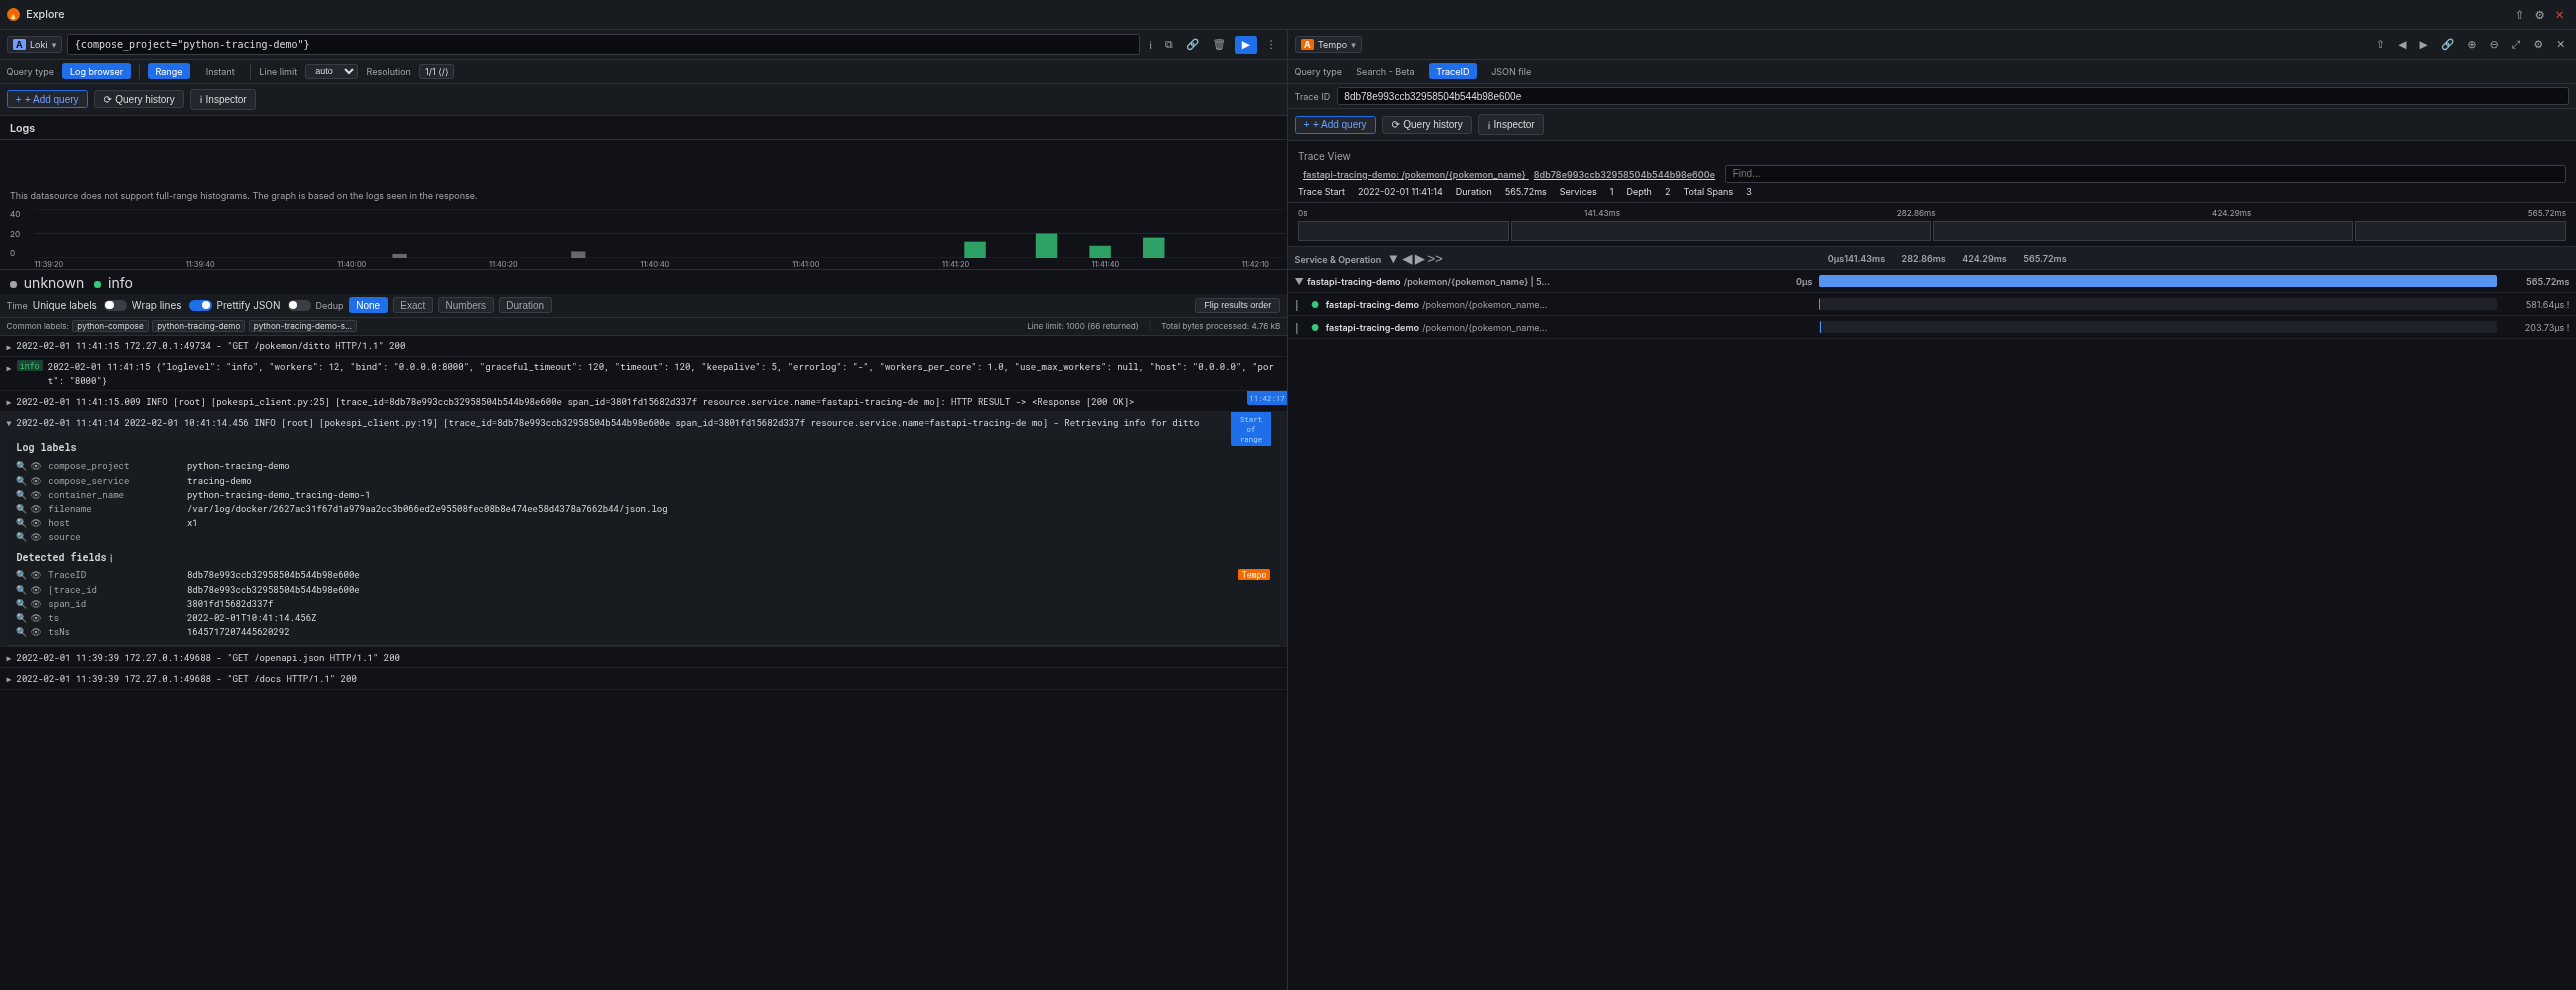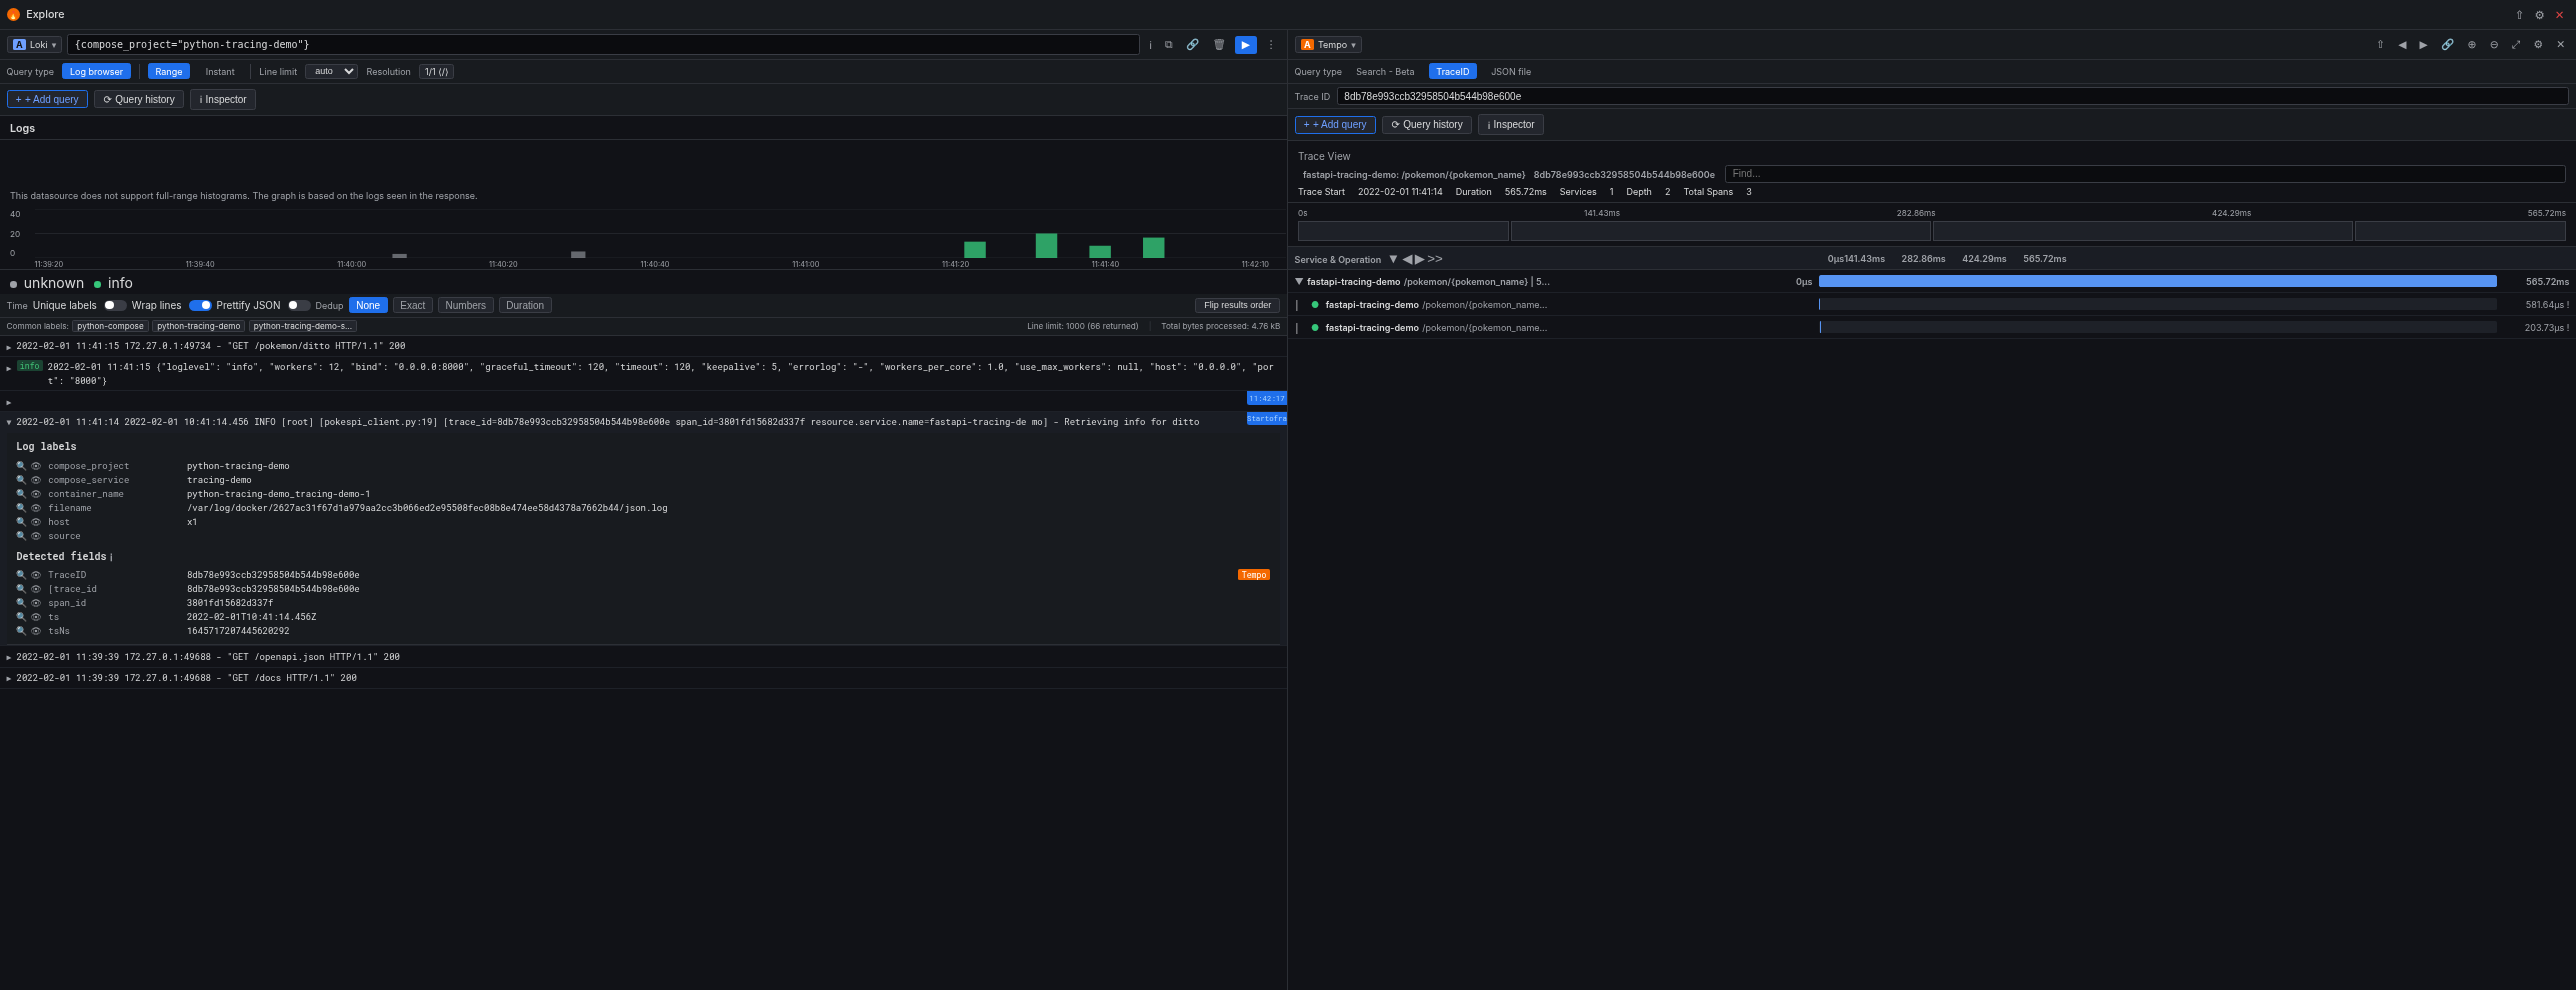--- a/index.html
+++ b/index.html
@@ -474,20 +474,21 @@
       background: #111217;
     }
     .trace-header {
       padding: 8.2px 10px 5px;
       border-bottom: 0.8px solid #2c2f35;
     }
     .trace-title {
       font-size: 11.5px;
       font-weight: 600;
       color: #d8d9da;
+      text-decoration: underline;
     }
     .trace-title span {
       color: #9fa2a8;
       font-size: 9px;
       margin-left: 5px;
     }
     .trace-meta {
       display: flex;
       gap: 13px;
       margin-top: 3.3px;
@@ -744,28 +745,29 @@
         </div>
 
         <div class="log-entry">
           <span class="log-expand">▶</span>
           <span class="log-level-badge">info</span>
           <span class="log-text">2022-02-01 11:41:15 {"loglevel": "info", "workers": 12, "bind": "0.0.0.0:8000", "graceful_timeout": 120, "timeout": 120, "keepalive": 5, "errorlog": "-", "workers_per_core": 1.0, "use_max_workers": null, "host": "0.0.0.0", "port": "8000"}</span>
         </div>
 
         <div class="log-entry">
           <span class="log-expand">▶</span>
+          <span class="log-text">2022-02-01 11:41:15.009 INFO [root] [pokespi_client.py:25] [trace_id=8db78e993ccb32958504b544b98e600e span_id=3801fd15682d337f resource.service.name=fastapi-tracing-de mo]: HTTP RESULT -&gt; &lt;Response [200 OK]&gt;</span>
           <div style="position:absolute;right:0;top:0;background:#1f6feb;width:40px;text-align:center;font-size:7.4px;color:#aad4ff;padding:1.6px 0;border-radius:0 0 0 2.5px;">11:42:17</div>
         </div>
 
         <div class="log-entry expanded" style="flex-direction:column;align-items:flex-start;padding-bottom:0;">
           <div style="display:flex;width:100%;align-items:flex-start;">
             <span class="log-expand">▼</span>
             <span class="log-text">2022-02-01 11:41:14 2022-02-01 10:41:14.456 INFO [root] [pokespi_client.py:19] [trace_id=8db78e993ccb32958504b544b98e600e span_id=3801fd15682d337f resource.service.name=fastapi-tracing-de mo] - Retrieving info for ditto</span>
-            <div style="position:absolute;right:0;top:0;background:#1f6feb;width:40px;text-align:center;font-size:7.4px;color:#aad4ff;padding:1.6px 0;border-radius:0 0 0 2.5px;display:flex;flex-direction:row;align-items:center;">
+            <div style="position:absolute;right:16px;top:0;background:#1f6feb;width:40px;text-align:center;font-size:7.4px;color:#aad4ff;padding:1.6px 0;border-radius:0 0 0 2.5px;display:flex;flex-direction:column;align-items:center;">
               <span>Start</span>
                 <span>of</span>
                 <span>range</span>
             </div>
           </div>
 
           <div class="log-labels-section" style="width:100%;margin-top:5px;">
             <div class="log-labels-title">Log labels</div>
 
             <div class="log-label-row">

